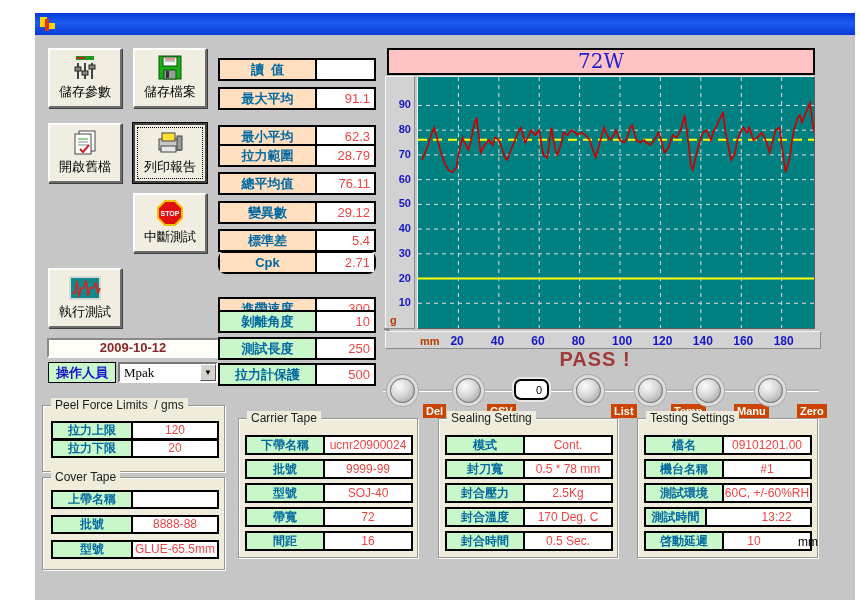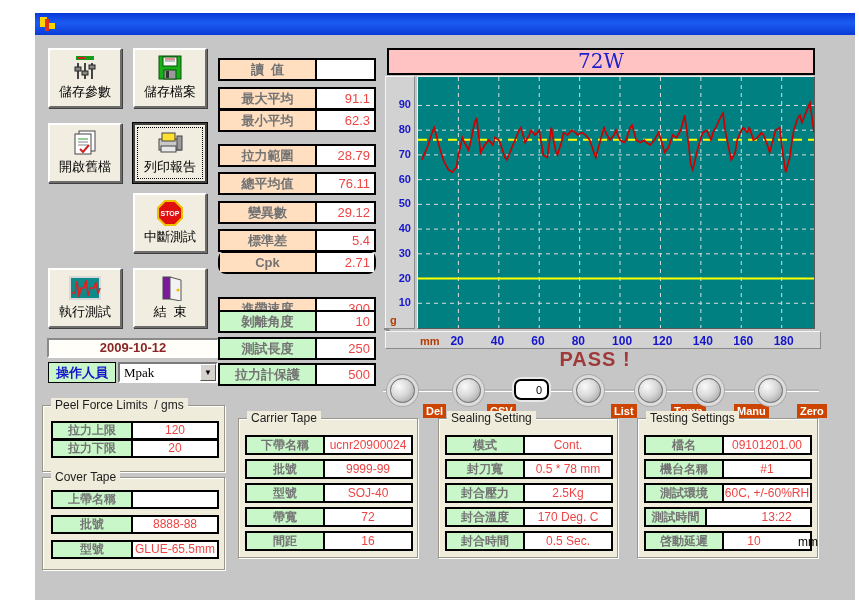--- a/index.html
+++ b/index.html
@@ -34,21 +34,21 @@
   .op-label{position:absolute;left:13px;top:349px;width:68px;height:21px;background:#c9f7c9;
     border:1px solid #000;color:#1515cc;font-weight:bold;font-size:13px;text-align:center;line-height:19px;}
   .op-combo{position:absolute;left:83px;top:349px;width:100px;height:21px;background:#fff;
     border:2px solid;border-color:#7a7a7a #ffffff #ffffff #7a7a7a;}
   .op-combo .op-val{position:absolute;left:4px;top:1px;font-size:13px;font-family:"Liberation Serif",serif;}
   .op-combo .dd{position:absolute;right:0;top:0;width:16px;height:17px;background:#d6d3ce;
     border:1px solid;border-color:#fff #555 #555 #fff;font-size:8px;text-align:center;line-height:15px;color:#000;}
 
   
   .prow{position:absolute;display:flex;border:2px solid #000;background:#fff;}
-  .prow .lbl{color:#737373;font-weight:bold;text-align:center;border-right:2px solid #000;
+  .prow .lbl{color:#0369a1;font-weight:bold;text-align:center;border-right:2px solid #000;
     overflow:hidden;white-space:pre;}
   .prow .val{text-align:right;color:#ef4444;background:#fff;}
   .readings .prow{left:183px;width:158px;height:23px;}
   .readings .prow .lbl{width:97px;background:#ffdfc0;font-size:13px;line-height:19px;}
   .readings .prow .val{width:57px;font-size:13px;line-height:19px;padding-right:4px;}
   .readings .prow.green .lbl{background:#c9f7c9;}
 
   
   .banner{position:absolute;left:352px;top:35px;width:428px;height:27px;background:#ffc3c3;
     border:2px solid #000;text-align:center;color:#2020d0;
@@ -164,46 +164,38 @@
     </svg>
     <div class="blabel">中斷測試</div>
   </div>
   <div class="big-btn" style="left:13px;top:255px;">
     <svg width="34" height="26">
       <rect x="2" y="2" width="30" height="22" fill="#0e8a8a" stroke="#d8d8d8" stroke-width="2"></rect>
       <polyline points="4,18 7,18 9,6 11,22 13,13 16,13 18,5 20,21 22,13 26,13 28,7 30,19 32,13" fill="none" stroke="#e02020" stroke-width="1.5"></polyline>
     </svg>
     <div class="blabel">執行測試</div>
   </div>
-  <div class="big-btn" style="left:98px;top:255px;">
-    <svg width="30" height="26">
-      <rect x="8" y="2" width="7" height="22" fill="#7a1a9a" stroke="#444"></rect>
-      <polygon points="15,2 26,5 26,26 15,24" fill="#f2f2f2" stroke="#555"></polygon>
-      <circle cx="23" cy="15" r="1.6" fill="#f0c000"></circle>
-    </svg>
-    <div class="blabel">結  束</div>
-  </div>
 
   <div class="date-box">2009-10-12</div>
   <div class="op-label">操作人員</div>
   <div class="op-combo">
     <span class="op-val">Mpak</span>
     <span class="dd">▼</span>
   </div>
 
   <div class="readings" id="readings-col">
       <div class="prow" style="top: 45px;">
         <div class="lbl">讀  值</div>
         <div class="val"></div>
       </div>
       <div class="prow" style="top: 74px;">
         <div class="lbl">最大平均</div>
         <div class="val">91.1</div>
       </div>
-      <div class="prow" style="top: 96px;">
+      <div class="prow" style="top: 112px;">
         <div class="lbl">最小平均</div>
         <div class="val">62.3</div>
       </div>
       <div class="prow" style="top: 131px;">
         <div class="lbl">拉力範圍</div>
         <div class="val">28.79</div>
       </div>
       <div class="prow" style="top: 159px;">
         <div class="lbl">總平均值</div>
         <div class="val">76.11</div>

